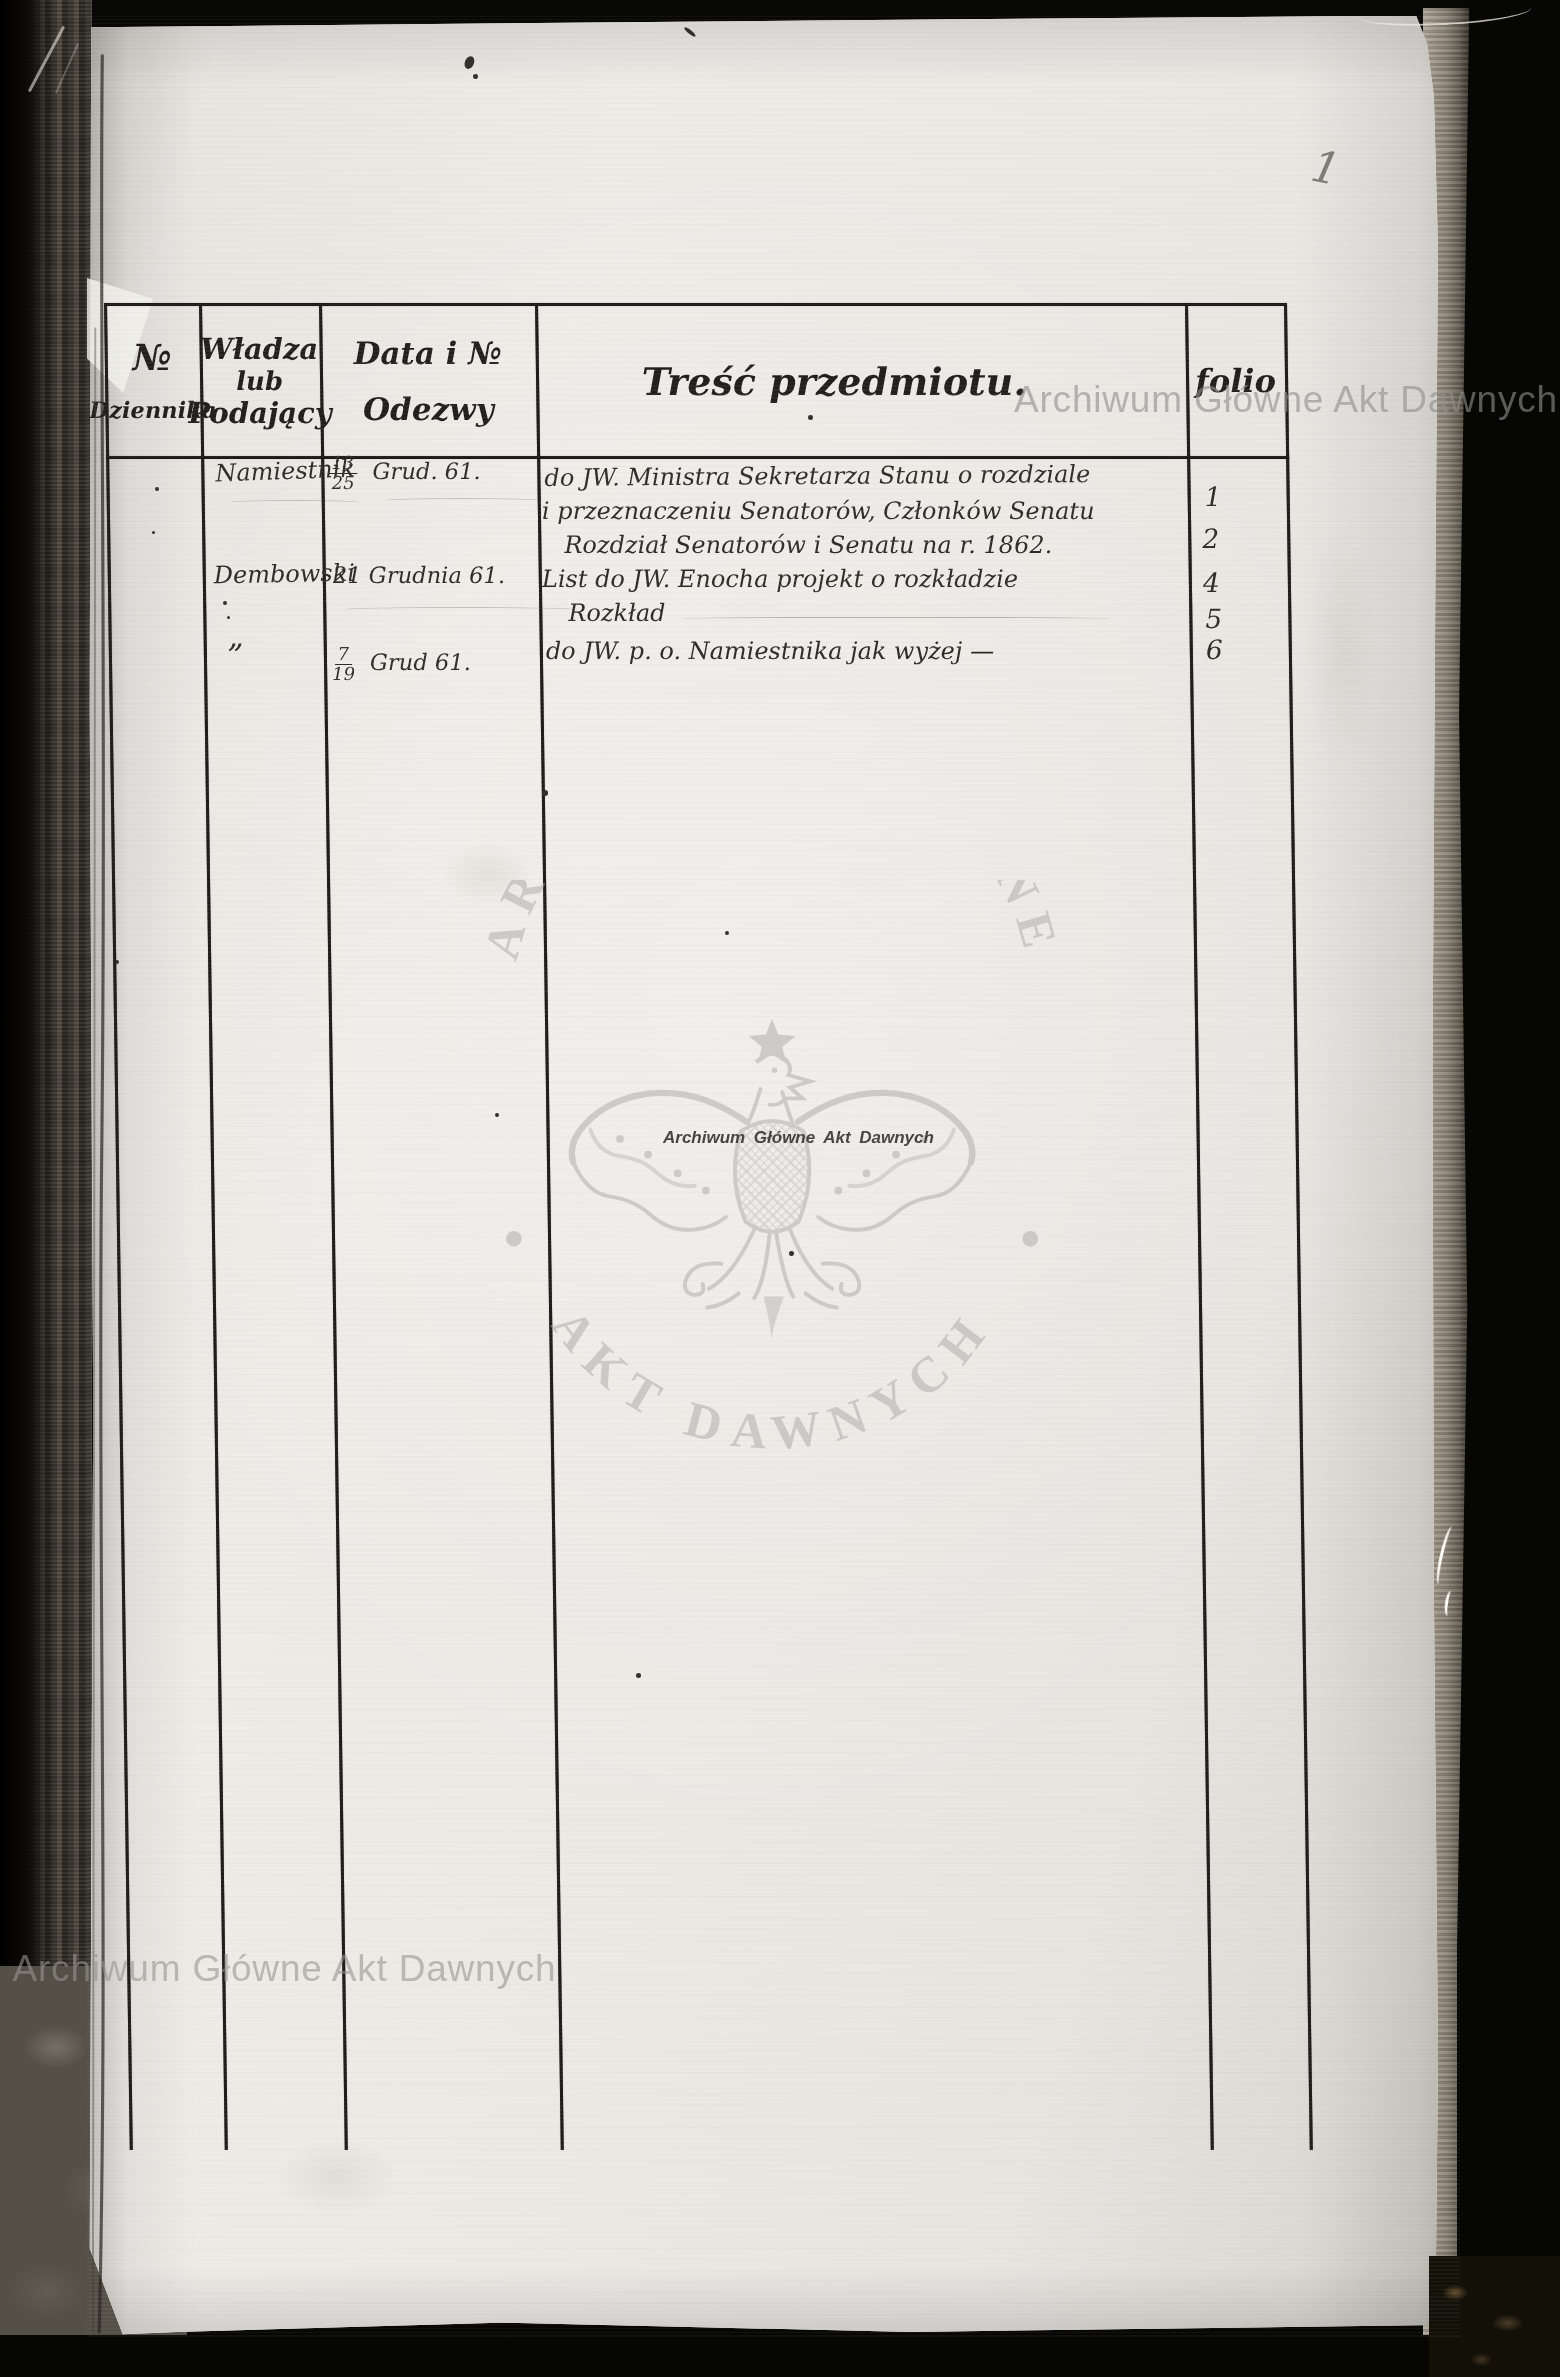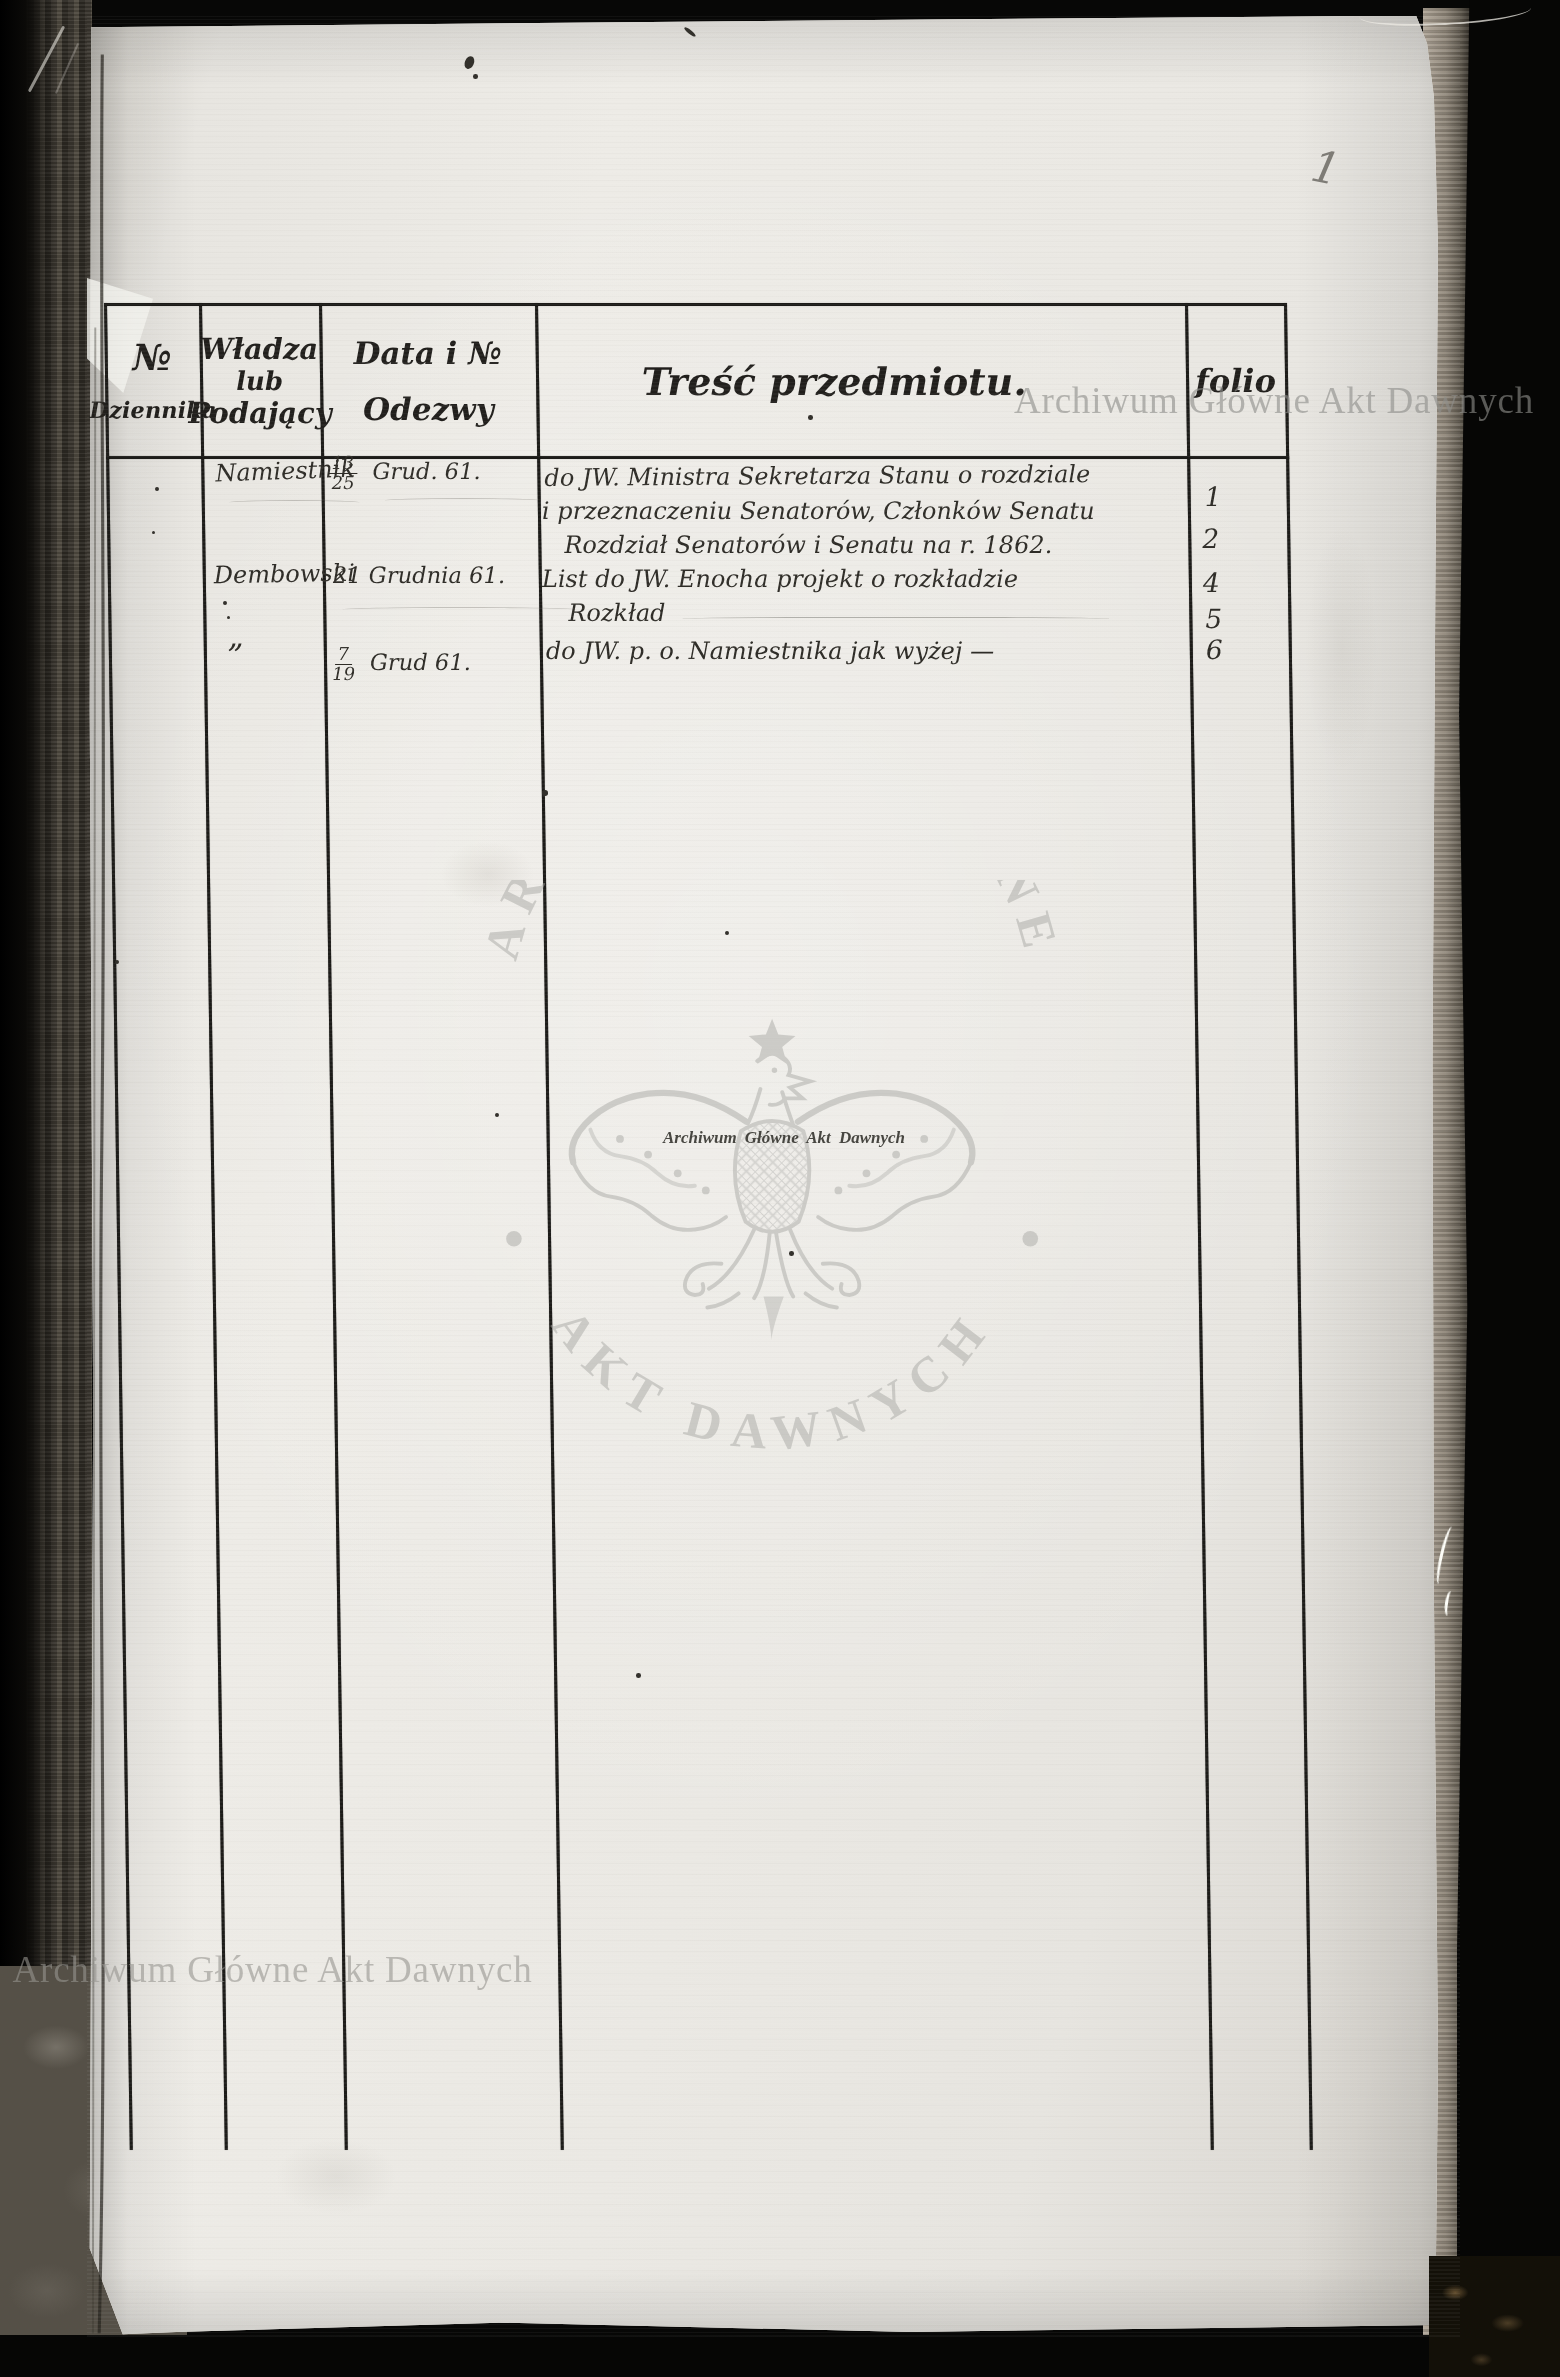--- a/index.html
+++ b/index.html
@@ -76,21 +76,21 @@
   .frac{display:inline-flex;flex-direction:column;align-items:center;vertical-align:middle;
     font-size:18px;line-height:1.05;margin-right:7.8px;}
   .frac .ft{border-bottom:1.6px solid #2e2c27;padding:0 3.1px;}
   .pencil-line{position:absolute;height:3.9px;border-top:1.6px solid rgba(95,92,85,.30);border-radius:50%;}
   .dash-line{position:absolute;height:3.1px;border-top:1.6px solid rgba(80,78,70,.38);border-radius:40%;}
   .folio-num{position:absolute;font-style:italic;font-size:26.5px;color:#2e2c27;}
   .pencil-one{position:absolute;left:1312px;top:142px;z-index:10;font-size:44px;font-style:italic;
     color:rgba(108,106,100,.85);transform:rotate(12deg);}
 
   
-  .wm{position:absolute;z-index:30;font-family:Liberation Serif, serif;white-space:nowrap;pointer-events:none;}
+  .wm{position:absolute;z-index:30;font-family:Liberation Sans, sans-serif;white-space:nowrap;pointer-events:none;}
   .wm-tr{left:1014px;top:379px;font-size:37px;color:rgba(142,142,139,.62);letter-spacing:0.8px;}
   .wm-bl{left:12.5px;top:1948px;font-size:37px;color:rgba(150,149,144,.60);letter-spacing:0.8px;}
   .wm-c{left:663px;top:1128px;font-size:17px;font-weight:bold;font-style:italic;
     color:rgba(56,55,50,.92);word-spacing:3.9px;z-index:31;}
   .seal{position:absolute;left:464px;top:880px;width:624px;height:624px;z-index:25;pointer-events:none;}
 </style>
 </head>
 <body>
 
 <div class="scan">

